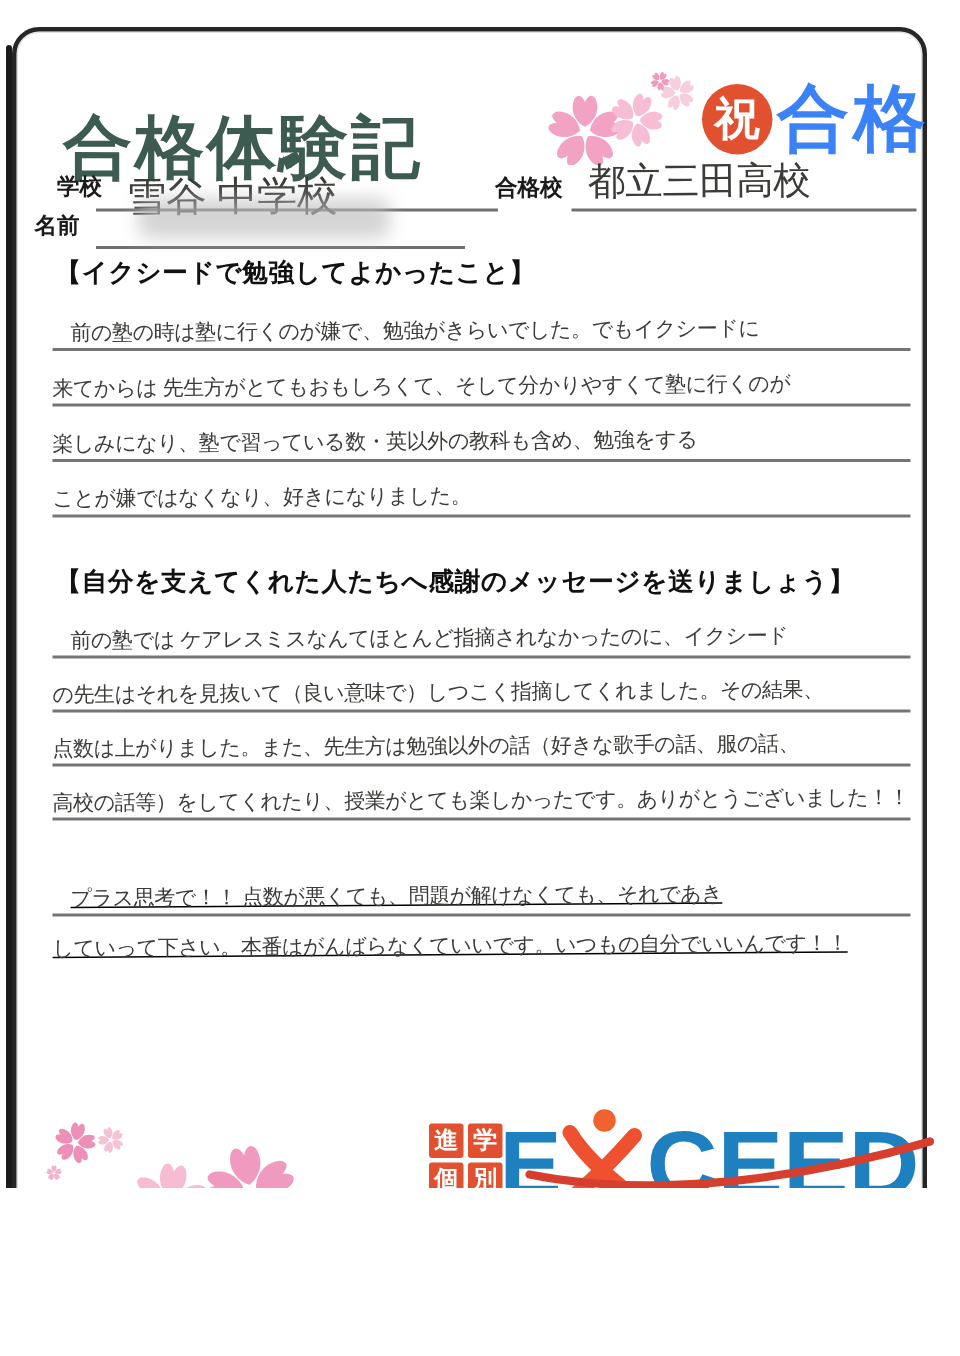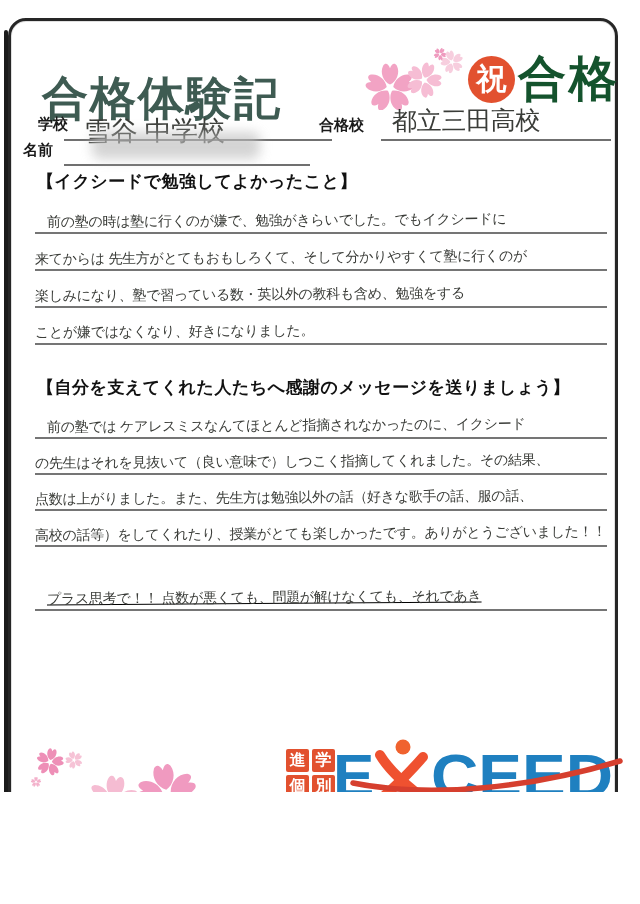--- a/index.html
+++ b/index.html
@@ -9,21 +9,21 @@
         border:3px solid #262626;border-radius:18px;background:#fff;
         box-shadow:inset 0 0 0 1px rgba(0,0,0,.12);}
   .scan-edge{position:absolute;left:4px;top:30px;width:4px;height:842px;background:#1b1b1b;border-radius:2px;}
   .abs{position:absolute;}
 
   
   .title{left:42px;top:40px;font-size:46px;font-weight:900;color:#3e5b52;letter-spacing:2px;line-height:1.2;}
   .shuku-badge{left:468px;top:56px;width:47px;height:47px;border-radius:50%;background:#e2512f;
       color:#fff;font-size:30px;font-weight:bold;display:flex;align-items:center;justify-content:center;
       font-family:"Liberation Serif",serif;}
-  .goukaku{left:518px;top:47px;font-size:48px;font-weight:bold;color:#14532d;letter-spacing:3px;
+  .goukaku{left:518px;top:47px;font-size:48px;font-weight:bold;color:#3b82f6;letter-spacing:3px;
       font-family:"Liberation Serif",serif;}
 
   
   .field-label{font-size:15px;font-weight:bold;color:#1a1a1a;}
   .rule-line{height:2px;background:#4c4c4c;opacity:.8;}
   .hw{color:#3a3c38;letter-spacing:-0.3px;transform:rotate(-0.4deg);display:inline-block;white-space:nowrap;}
   .hw-school{left:84px;top:113px;font-size:27px;}
   .hw-accepted{left:392px;top:104px;font-size:25px;}
   .name-blur{left:92px;top:132px;width:168px;height:27px;background:#bdbdbd;border-radius:8px;
       filter:blur(6px);opacity:.65;}
@@ -84,21 +84,21 @@
 
   <div class="abs shuku-badge">
     <span>祝</span>
   </div>
   <div class="abs goukaku">合格</div>
 
   <span class="abs field-label" style="left:38px;top:115px">学校</span>
   <span class="abs hw hw-school">雪谷 中学校</span>
   <div class="abs rule-line" style="left:64px;top:139px;width:268px"></div>
 
-  <span class="abs field-label" style="left:319px;top:116px">合格校</span>
+  <span class="abs field-label" style="left:330px;top:116px">合格校</span>
   <span class="abs hw hw-accepted">都立三田高校</span>
   <div class="abs rule-line" style="left:381px;top:139px;width:230px"></div>
 
   <span class="abs field-label" style="left:23px;top:141px">名前</span>
   <div class="abs rule-line" style="left:64px;top:164px;width:246px"></div>
   <div class="abs name-blur"></div>
 
   <section class="section sec2 z-top" style="top:376px">
     <h2 class="sec-heading">【自分を支えてくれた人たちへ感謝のメッセージを送りましょう】</h2>
     <div class="row">
@@ -137,20 +137,23 @@
       <span class="hw">ことが嫌ではなくなり、好きになりました。</span>
         <i class="rule"></i>
       </div>
   </section>
 
   <section class="section sec3 z-top" style="top:578px">
     <div class="row">
       <span class="hw indent1">プラス思考で！！ 点数が悪くても、問題が解けなくても、それであき</span>
         <i class="rule"></i>
       </div>
+    <div class="row no-line">
+      <span class="hw">していって下さい。本番はがんばらなくていいです。いつもの自分でいいんです！！</span>
+      </div>
   </section>
 
   <svg class="abs sakura-svg" style="left:24px;top:740px" width="190" height="100" viewBox="0 0 190 100">
     <use href="#sakura" fill="#ee8fb7" transform="translate(26,22) scale(0.48) rotate(12)"></use>
     <use href="#sakura" fill="#f6c3d6" transform="translate(50,20) scale(0.30) rotate(-20)"></use>
     <use href="#sakura" fill="#f5bcd2" transform="translate(89,62) scale(0.92) rotate(8)"></use>
     <use href="#sakura" fill="#f09ac0" transform="translate(143,54) scale(1.05) rotate(-10)"></use>
     <use href="#sakura" fill="#f3b1cb" transform="translate(12,42) scale(0.18)"></use>
   </svg>
 

